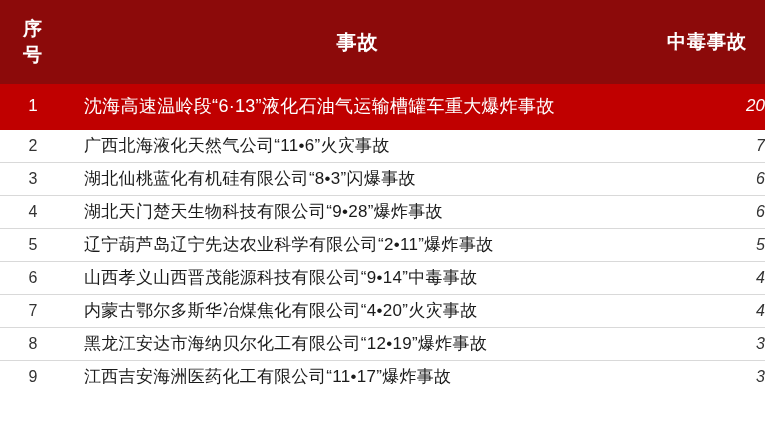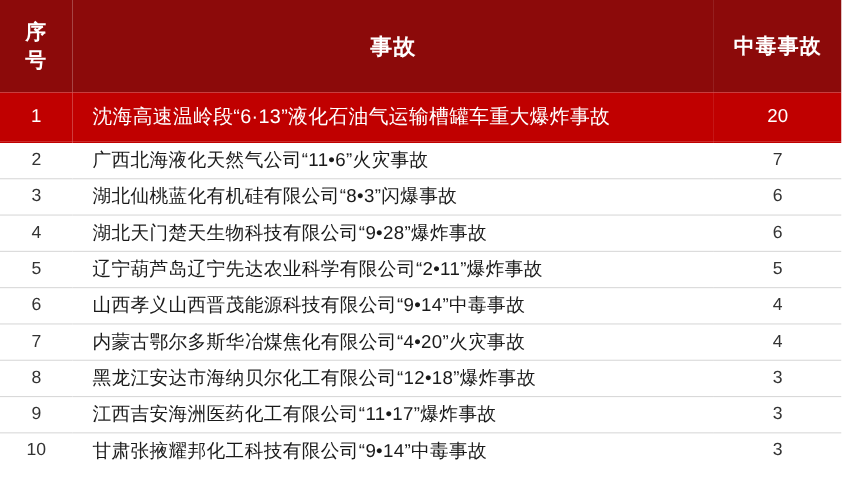--- a/index.html
+++ b/index.html
@@ -56,23 +56,24 @@
     text-align: center;
     font-size: 16px;
     color: #333333;
   }
   tbody td.acc {
     text-align: left;
     padding-left: 18px;
     letter-spacing: 0.3px;
   }
   tbody td.death {
-    text-align: center;
+    text-align: right;
     font-size: 16px;
     color: #333333;
+    font-style: italic;
   }
   tbody tr.highlight td {
     background: #c00000;
     color: #ffffff;
     border-bottom: 1px solid #c00000;
     font-weight: normal;
   }
   tbody tr.highlight td.idx,
   tbody tr.highlight td.death {
     color: #ffffff;
@@ -137,28 +138,23 @@
           <td class="acc">山西孝义山西晋茂能源科技有限公司“9•14”中毒事故</td>
           <td class="death">4</td>
         </tr>
         <tr>
           <td class="idx">7</td>
           <td class="acc">内蒙古鄂尔多斯华冶煤焦化有限公司“4•20”火灾事故</td>
           <td class="death">4</td>
         </tr>
         <tr>
           <td class="idx">8</td>
-          <td class="acc">黑龙江安达市海纳贝尔化工有限公司“12•18”爆炸事故</td>
+          <td class="acc">黑龙江安达市海纳贝尔化工有限公司“12•19”爆炸事故</td>
           <td class="death">3</td>
         </tr>
         <tr>
           <td class="idx">9</td>
           <td class="acc">江西吉安海洲医药化工有限公司“11•17”爆炸事故</td>
           <td class="death">3</td>
         </tr>
-        <tr>
-          <td class="idx">10</td>
-          <td class="acc">甘肃张掖耀邦化工科技有限公司“9•14”中毒事故</td>
-          <td class="death">3</td>
-        </tr>
       </tbody>
   </table>
 </div>
 
 </body></html>

